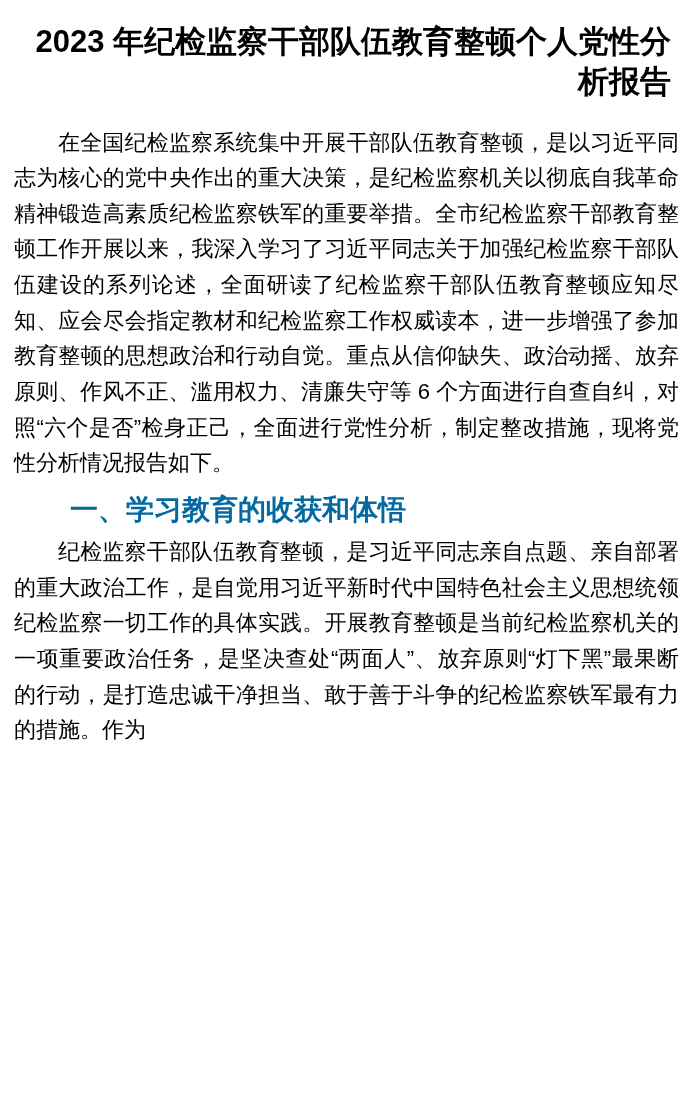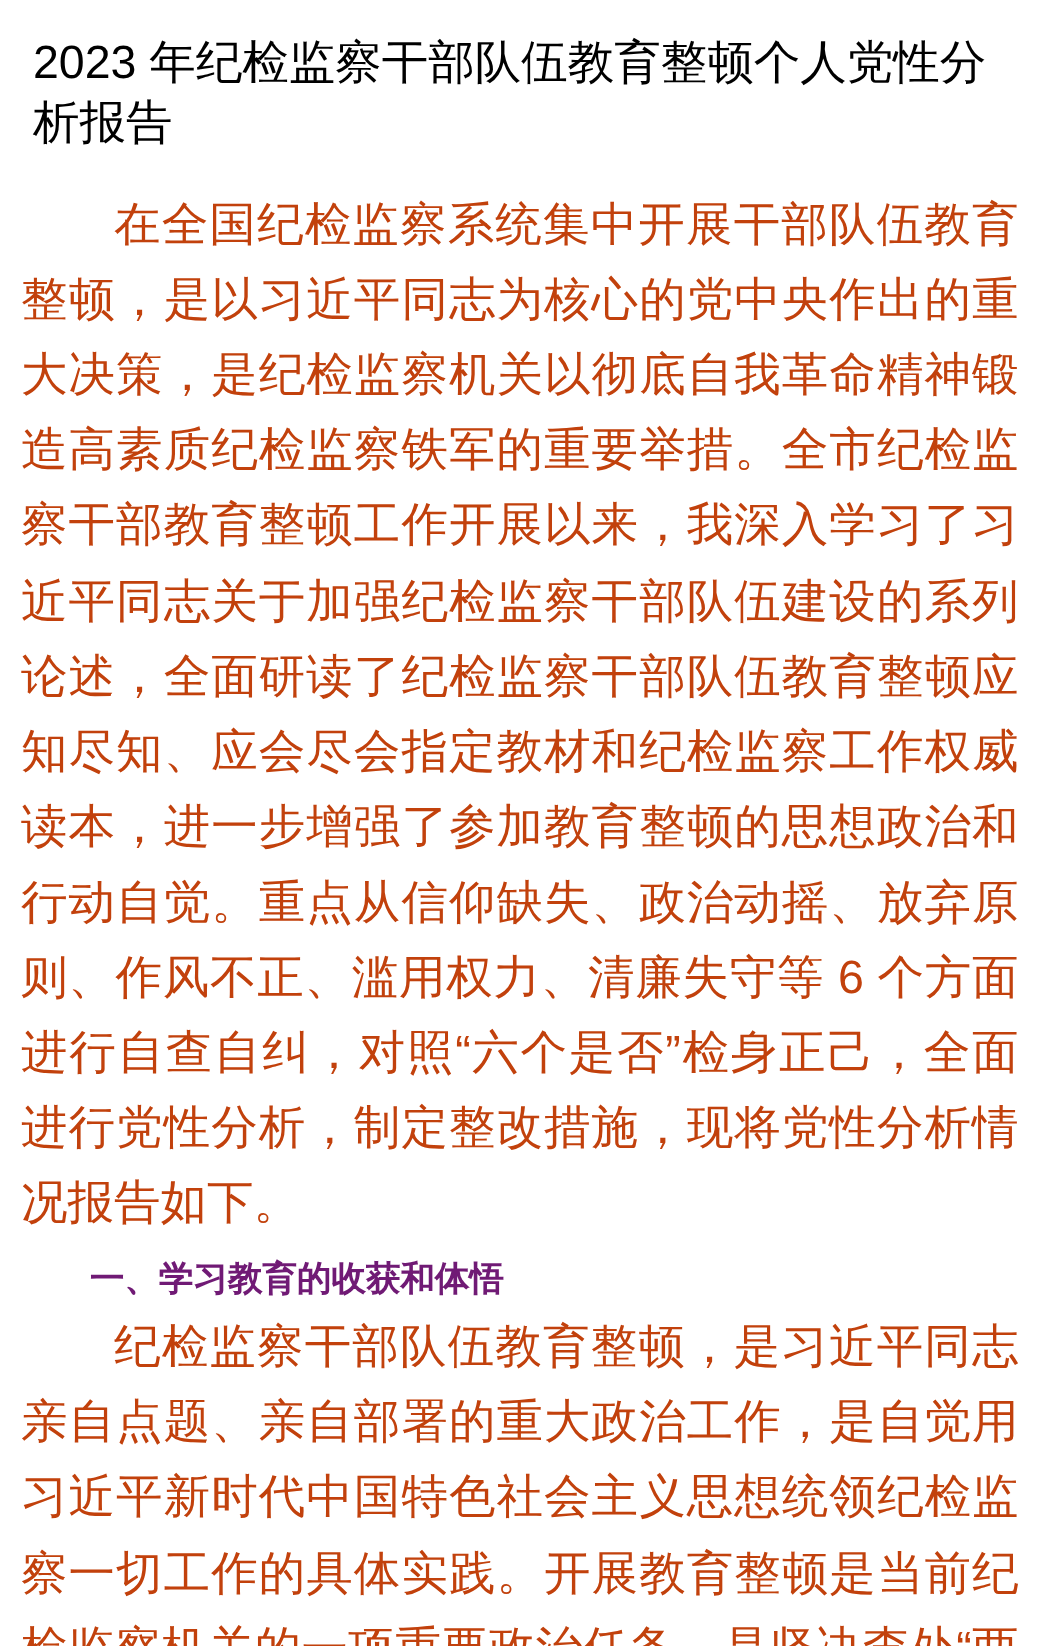--- a/index.html
+++ b/index.html
@@ -16,43 +16,43 @@
   }
   .page {
     width: 693px;
     min-height: 1097px;
     box-sizing: border-box;
     padding: 22px 14px 10px 14px;
     background: #ffffff;
   }
   .doc-title {
     font-size: 31px;
-    font-weight: normal;
+    font-weight: bold;
     line-height: 1.30;
-    text-align: left;
+    text-align: right;
     letter-spacing: 0px;
     margin: 0 0 22px 0;
     color: #000000;
     padding: 0 8px;
   }
   .para {
-    font-size: 31px;
+    font-size: 22px;
     line-height: 1.62;
     text-align: justify;
     text-justify: inter-ideograph;
     margin: 0 0 2px 0;
     text-indent: 2em;
-    color: #c2410c;
+    color: #000000;
     letter-spacing: 0px;
   }
   .heading-red {
-    font-size: 23px;
+    font-size: 28px;
     line-height: 1.62;
     font-weight: bold;
-    color: #701a75;
+    color: #0369a1;
     text-indent: 2em;
     margin: 6px 0 2px 0;
     letter-spacing: 0px;
   }
 </style>
 </head>
 <body>
 
 <div class="page">
 

